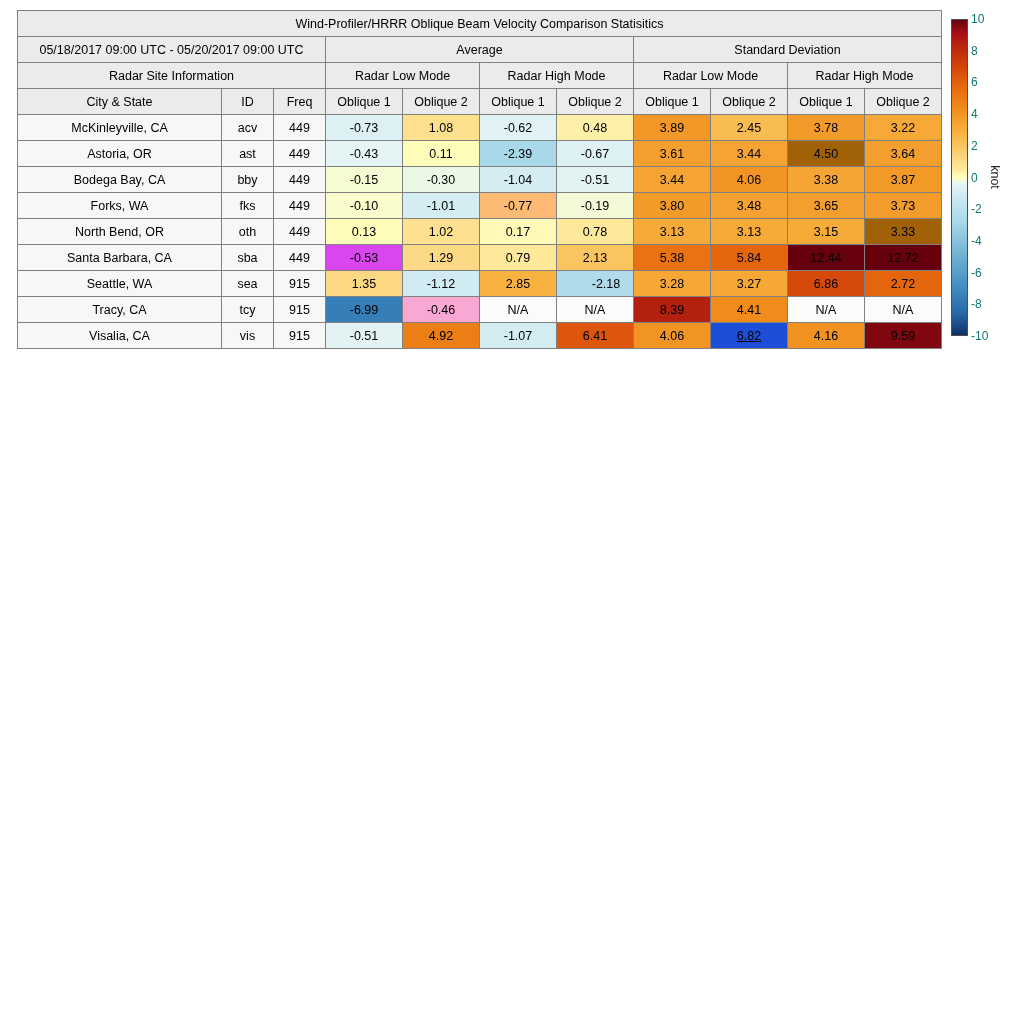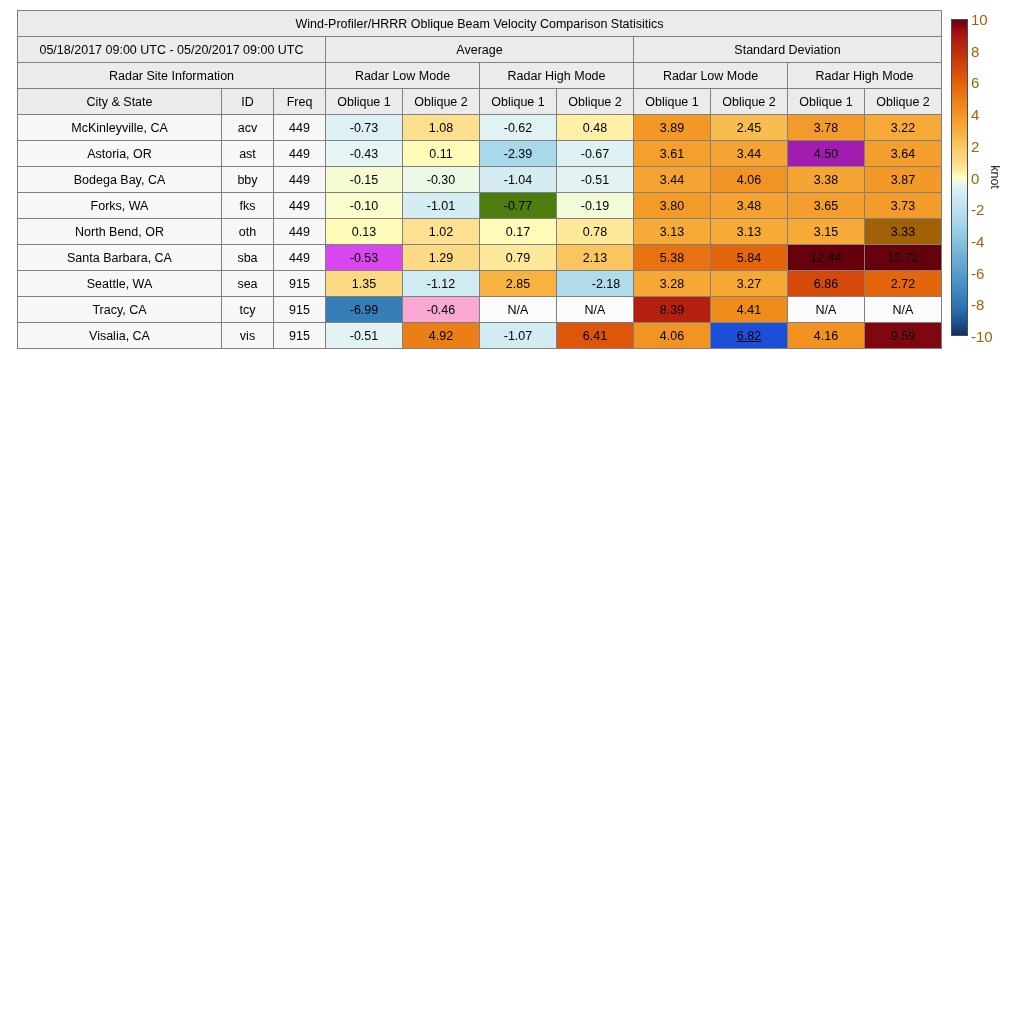--- a/index.html
+++ b/index.html
@@ -95,22 +95,22 @@
       #a8d8ea 64%,
       #74b4d5 74%,
       #4591c4 84%,
       #2a6ead 92%,
       #1a4b86 97%,
       #0b3060 100%);
   }
   .cb-tick {
     position: absolute;
     left: 20px;
-    font-size: 15px;
-    color: #a16207;
+    font-size: 12px;
+    color: #0f766e;
     line-height: 1;
     transform: translateY(-50%);
     white-space: nowrap;
   }
   #cb-axis-label {
     position: absolute;
     left: 44px;
     top: 158px;
     font-size: 12.5px;
     color: #2b2b2b;
@@ -185,21 +185,21 @@
         <tr>
           <td class="sitecell">Astoria, OR</td>
           <td class="sitecell">ast</td>
           <td class="sitecell">449</td>
           <td class="datacell" style="background-color: rgb(229, 245, 243);">-0.43</td>
           <td class="datacell" style="background-color: rgb(255, 252, 186);">0.11</td>
           <td class="datacell" style="background-color: rgb(168, 216, 234);">-2.39</td>
           <td class="datacell" style="background-color: rgb(222, 241, 243);">-0.67</td>
           <td class="datacell" style="background-color: rgb(244, 159, 46);">3.61</td>
           <td class="datacell" style="background-color: rgb(245, 163, 50);">3.44</td>
-          <td class="datacell" style="background-color: #a21caf;">4.50</td>
+          <td class="datacell" style="background-color: #a16207;">4.50</td>
           <td class="datacell" style="background-color: rgb(244, 159, 45);">3.64</td>
         </tr>
         <tr>
           <td class="sitecell">Bodega Bay, CA</td>
           <td class="sitecell">bby</td>
           <td class="sitecell">449</td>
           <td class="datacell" style="background-color: rgb(246, 251, 211);">-0.15</td>
           <td class="datacell" style="background-color: rgb(236, 248, 230);">-0.30</td>
           <td class="datacell" style="background-color: rgb(212, 236, 242);">-1.04</td>
           <td class="datacell" style="background-color: rgb(227, 243, 243);">-0.51</td>
@@ -207,21 +207,21 @@
           <td class="datacell" style="background-color: rgb(242, 148, 36);">4.06</td>
           <td class="datacell" style="background-color: rgb(245, 165, 51);">3.38</td>
           <td class="datacell" style="background-color: rgb(243, 153, 40);">3.87</td>
         </tr>
         <tr>
           <td class="sitecell">Forks, WA</td>
           <td class="sitecell">fks</td>
           <td class="sitecell">449</td>
           <td class="datacell" style="background-color: rgb(249, 253, 204);">-0.10</td>
           <td class="datacell" style="background-color: rgb(212, 237, 242);">-1.01</td>
-          <td class="datacell" style="background-color: #4d7c0f;">-0.77</td>
+          <td class="datacell" style="background-color: #fdba74;">-0.77</td>
           <td class="datacell" style="background-color: rgb(243, 250, 216);">-0.19</td>
           <td class="datacell" style="background-color: rgb(243, 155, 41);">3.80</td>
           <td class="datacell" style="background-color: rgb(245, 162, 49);">3.48</td>
           <td class="datacell" style="background-color: rgb(244, 158, 45);">3.65</td>
           <td class="datacell" style="background-color: rgb(243, 156, 43);">3.73</td>
         </tr>
         <tr>
           <td class="sitecell">North Bend, OR</td>
           <td class="sitecell">oth</td>
           <td class="sitecell">449</td>

